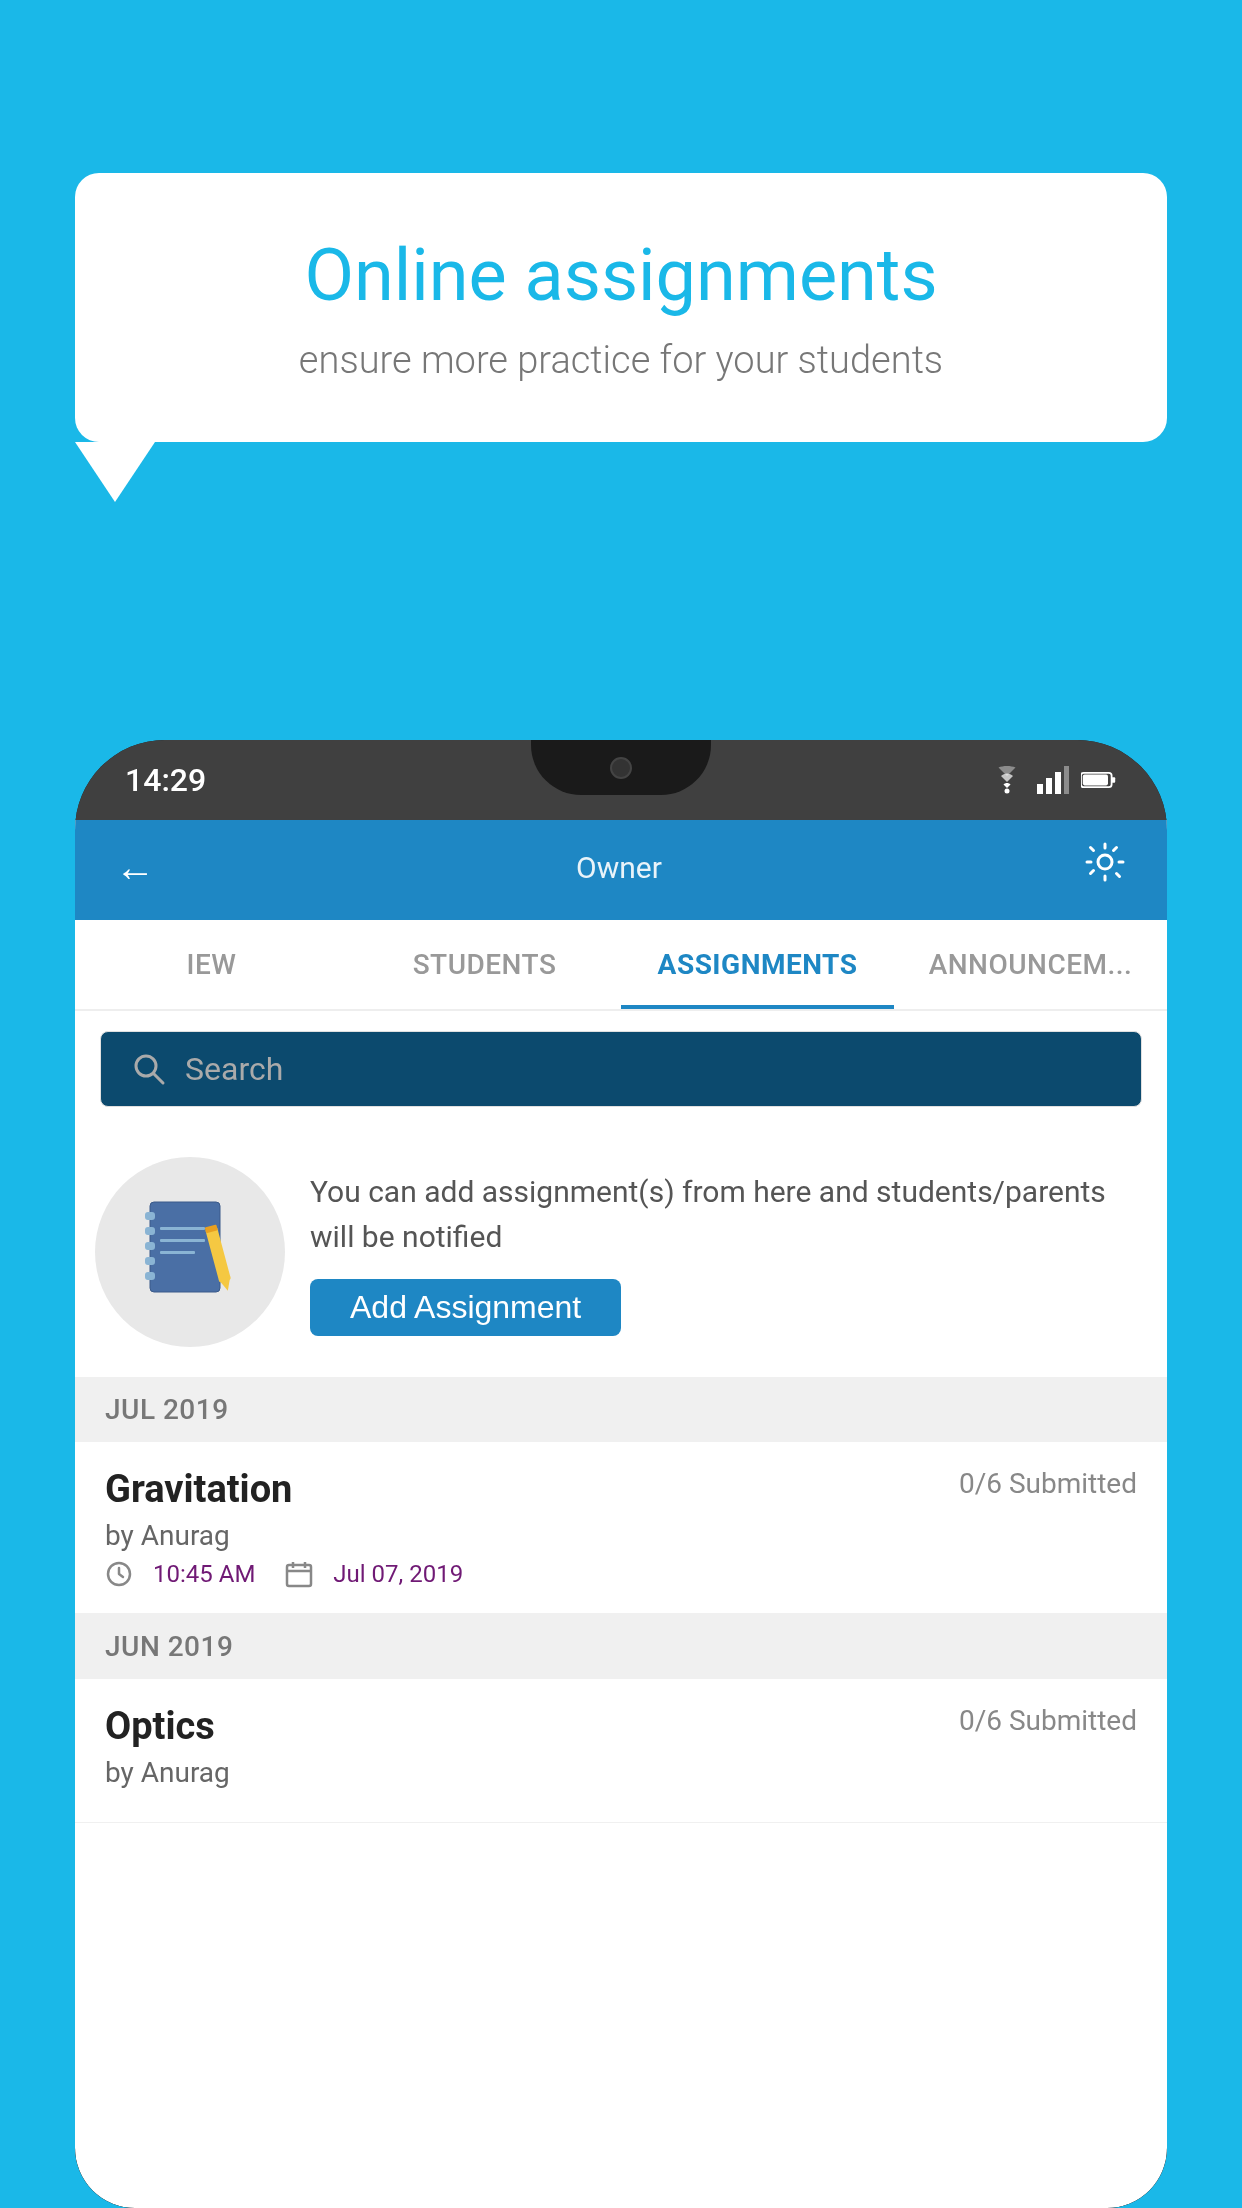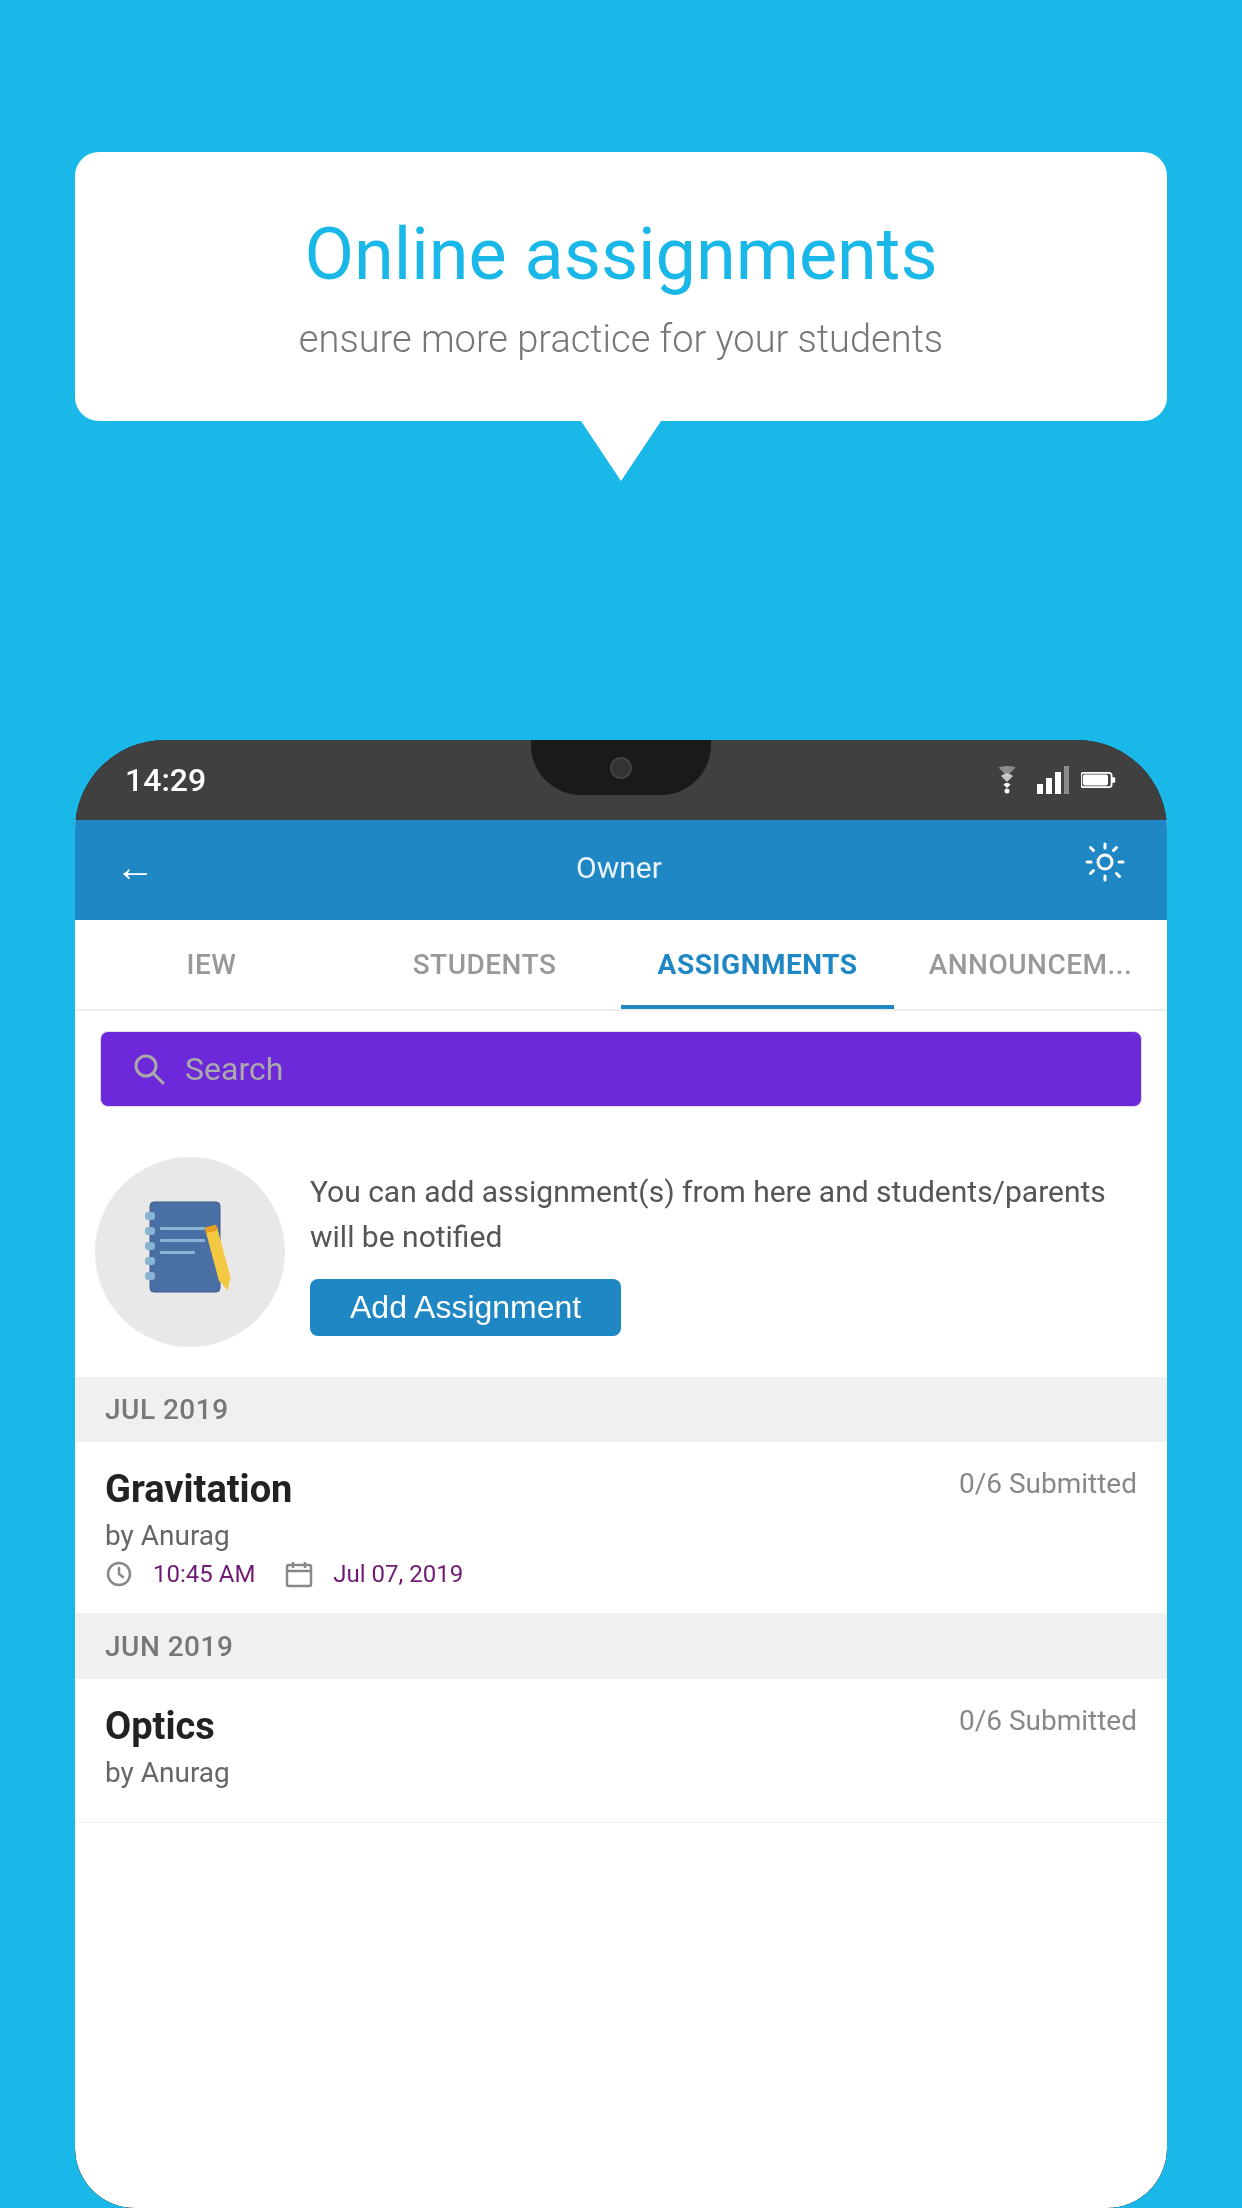--- a/index.html
+++ b/index.html
@@ -9,26 +9,26 @@
       height: 2208px;
       background-color: #1ab8e8;
       font-family: 'Roboto', Arial, sans-serif;
       overflow: hidden;
       position: relative;
     }
 
     
     .speech-bubble-container {
       position: absolute;
-      top: 152px;
+      top: 173px;
       left: 75px;
       right: 75px;
       display: flex;
       flex-direction: column;
-      align-items: center;
+      align-items: flex-start;
     }
 
     .speech-bubble {
       background: white;
       border-radius: 24px;
       padding: 60px 70px;
       text-align: center;
       width: 100%;
       position: relative;
     }
@@ -183,21 +183,21 @@
       background: #1e87c4;
     }
 
     
     .search-bar-container {
       padding: 20px 25px;
       background: white;
     }
 
     .search-bar {
-      background: #6d28d9;
+      background: #0c4a6e;
       border-radius: 8px;
       border: 1px solid #e0e0e0;
       display: flex;
       align-items: center;
       padding: 18px 30px;
       gap: 18px;
     }
 
     .search-text {
       font-size: 32px;

